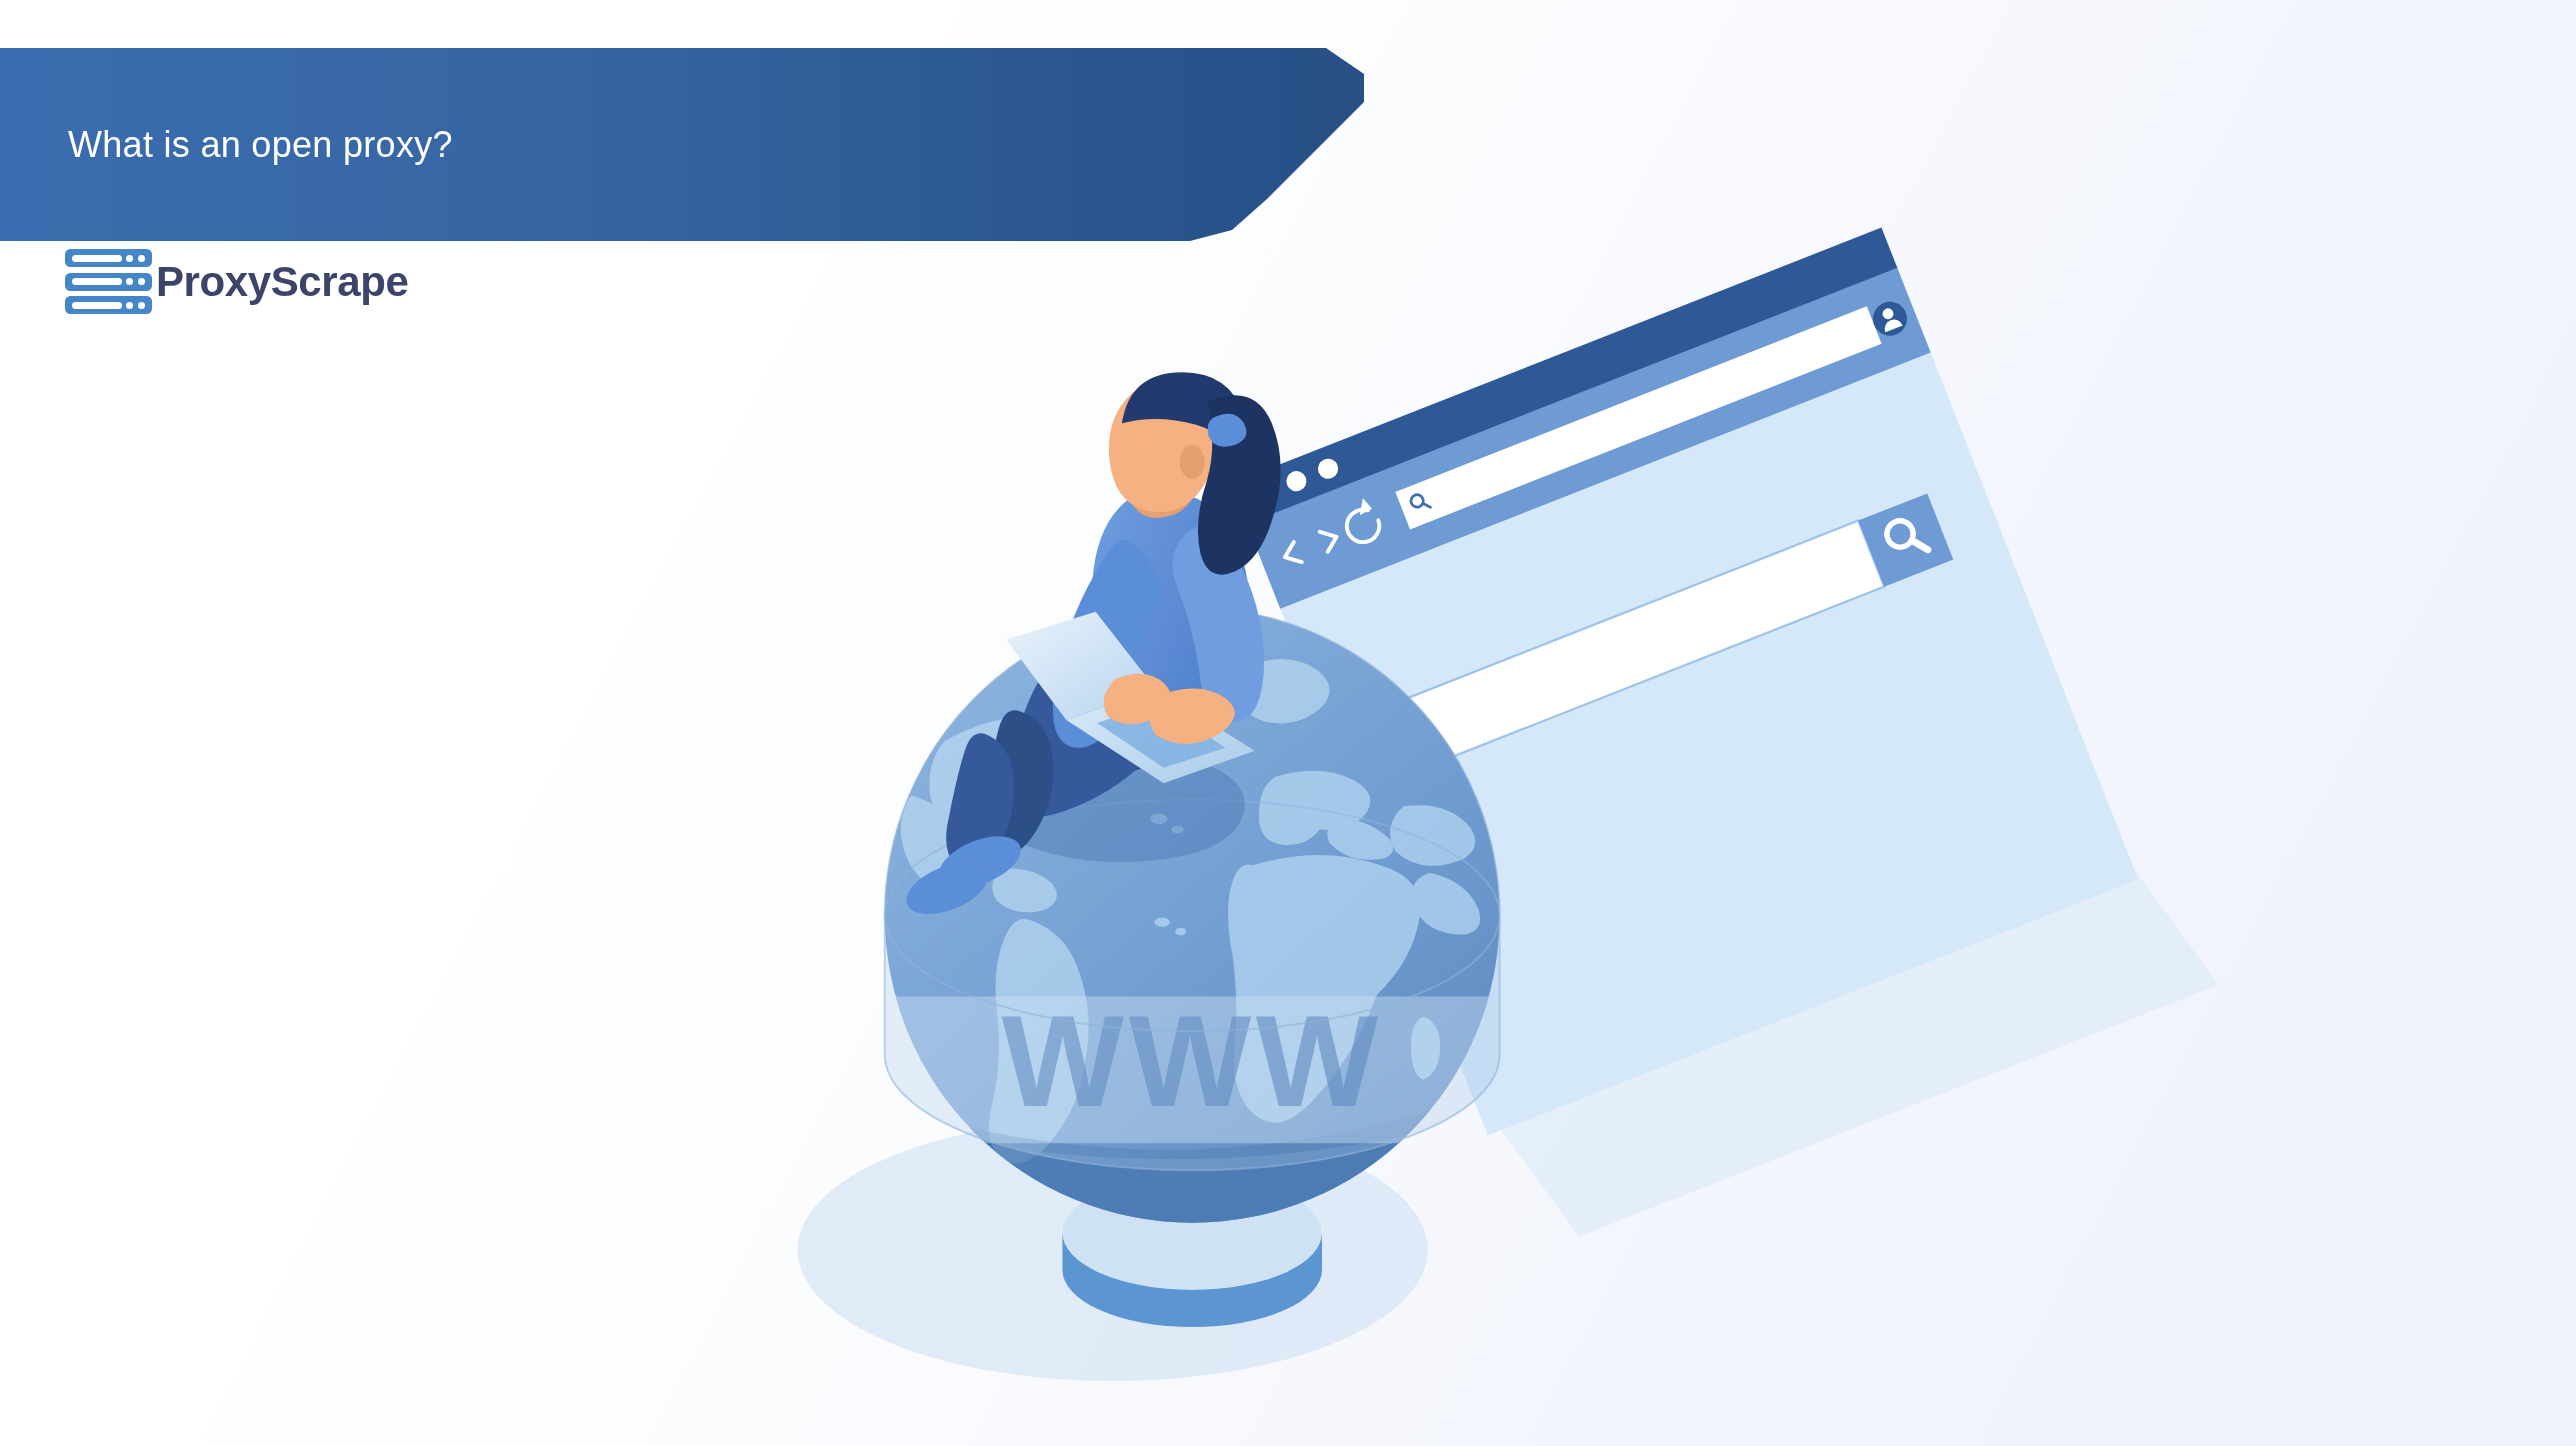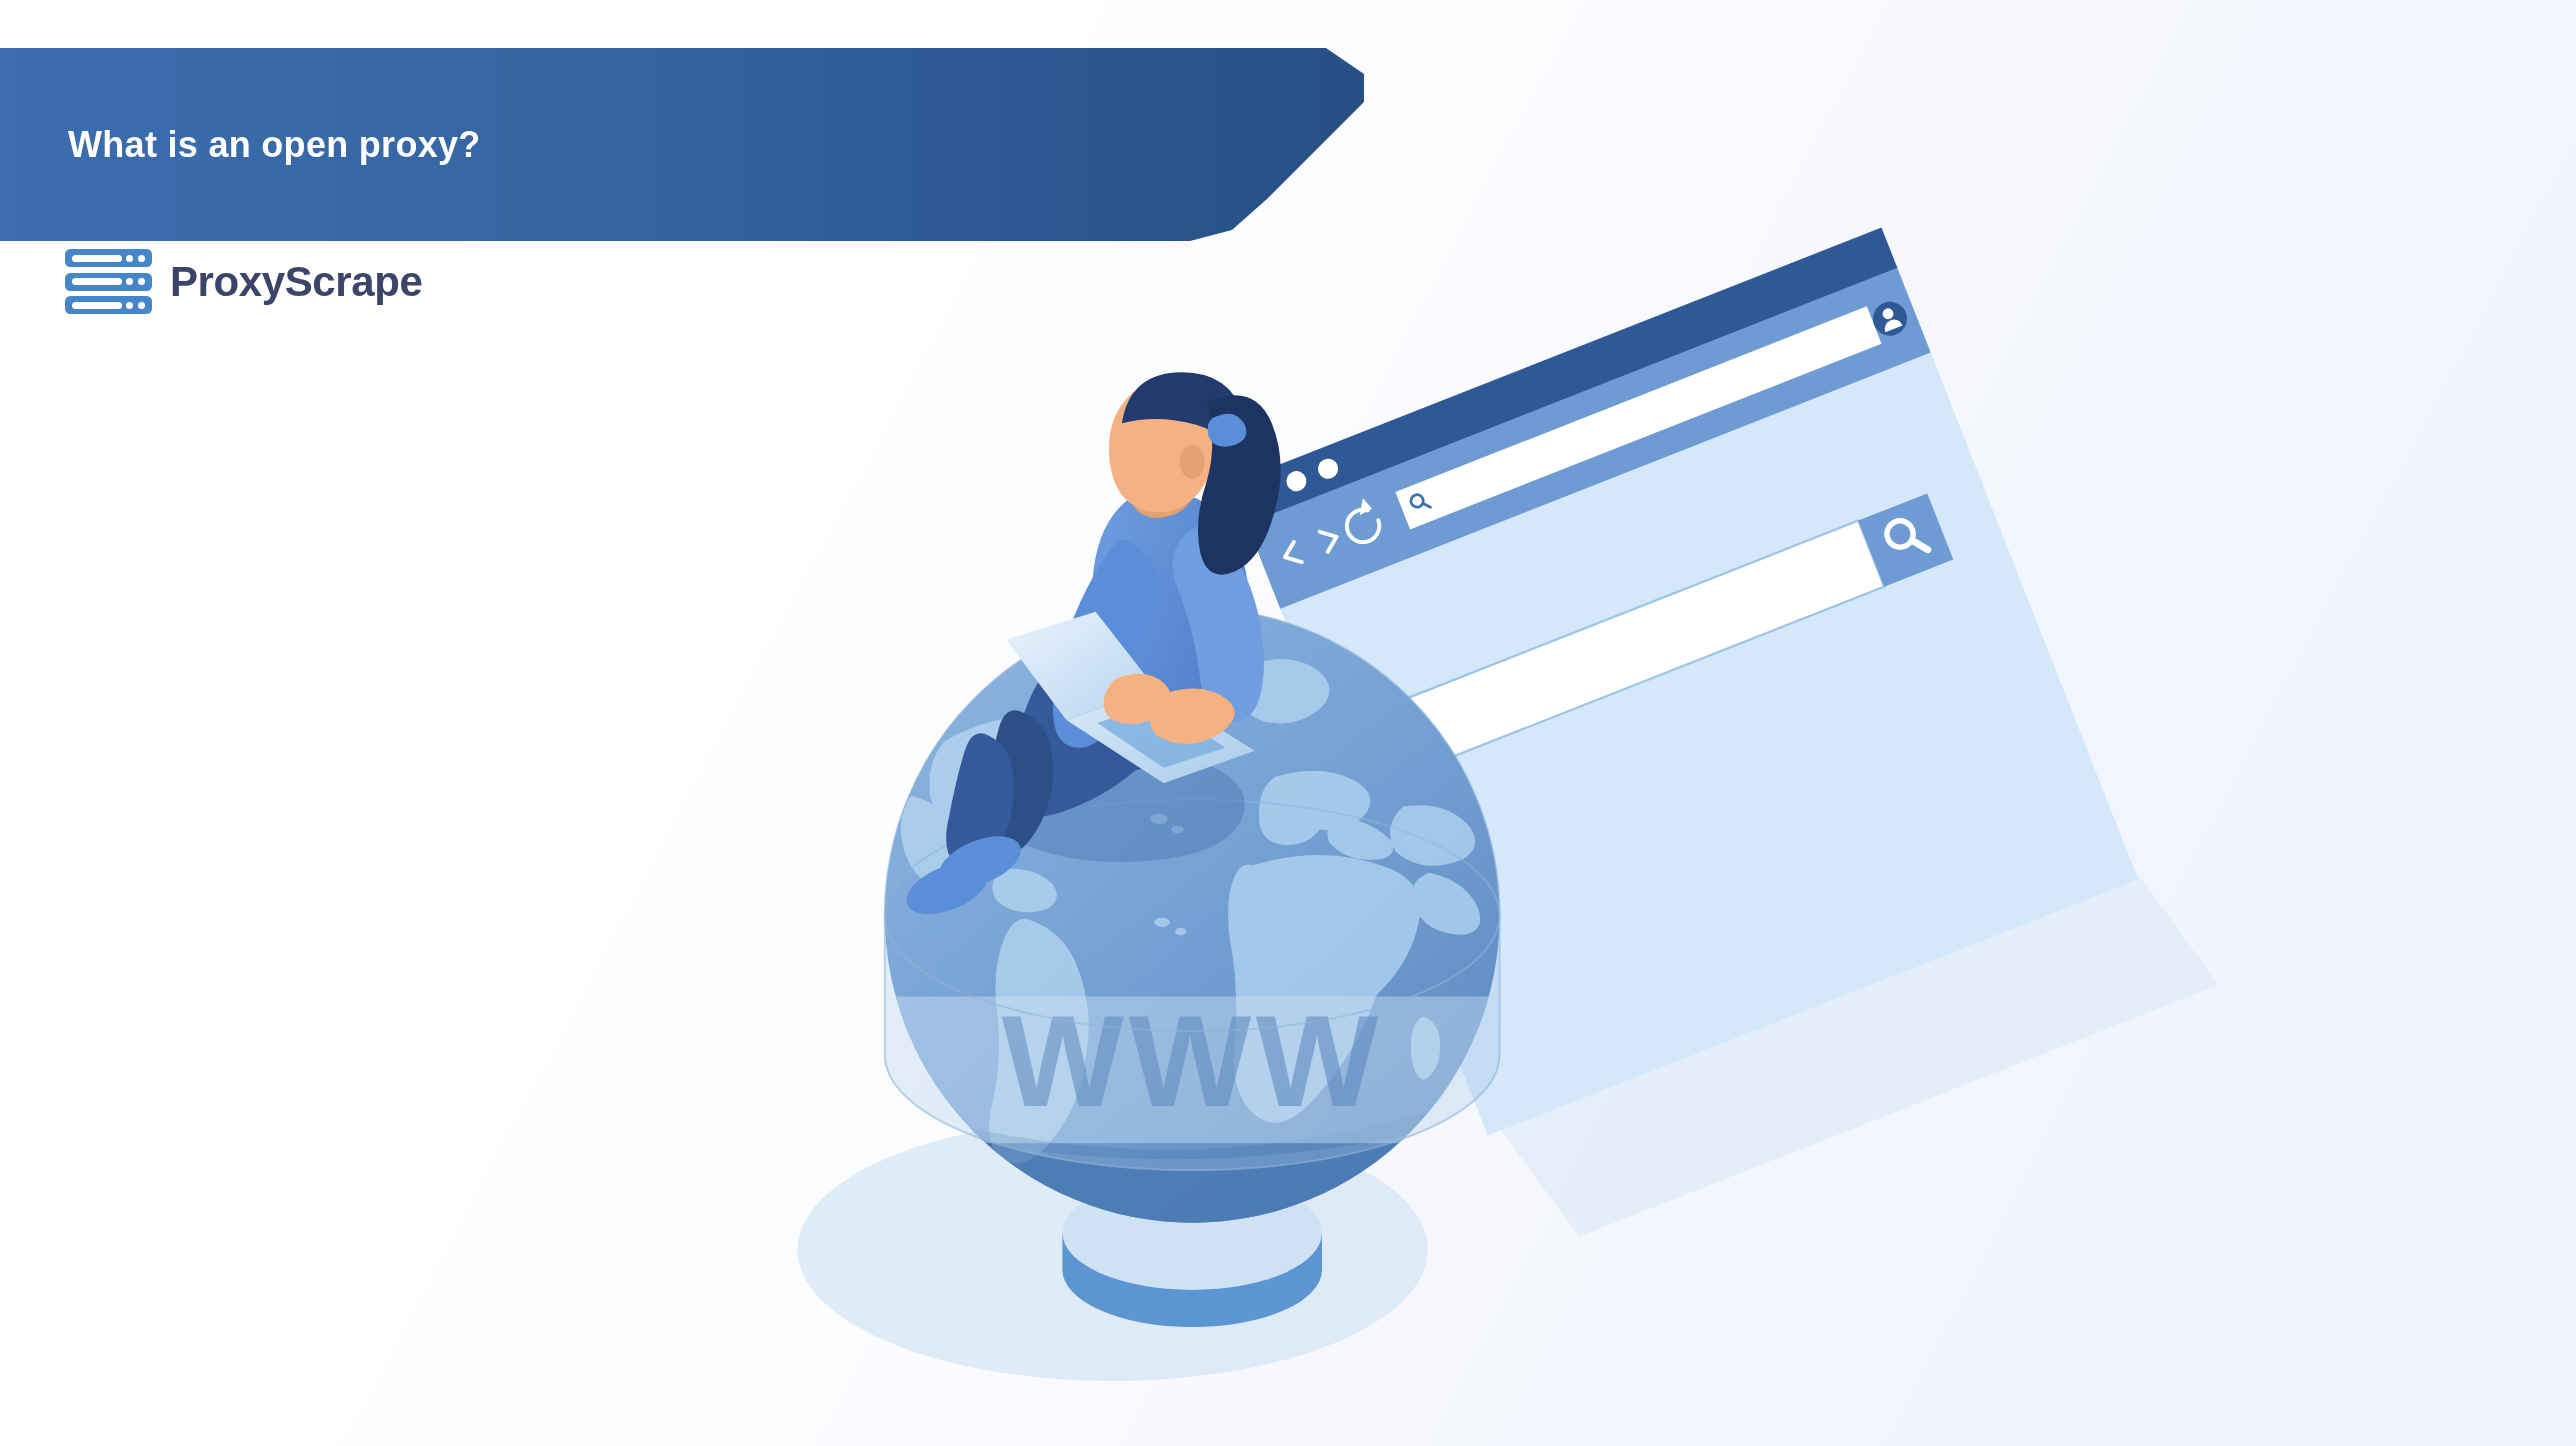--- a/index.html
+++ b/index.html
@@ -38,30 +38,30 @@
         1232px 182px,
         1190px 193px,
         0 193px);
   }
   .banner-title {
     position:absolute;
     left:68px; top:50%;
     transform:translateY(-50%);
     color:#ffffff;
     font-size:36px;
-    font-weight:bold;
+    font-weight:normal;
     letter-spacing:0.3px;
     white-space:nowrap;
   }
 
   
   .brand {
     position:absolute;
     left:65px; top:249px;
-    display:flex; align-items:center; gap:18px;
+    display:flex; align-items:center; gap:4px;
   }
   .brand-mark {
     width:87px; height:65px;
     display:flex; flex-direction:column; justify-content:space-between;
   }
   .rack {
     height:18px; width:87px;
     background:#4486c8;
     border-radius:5.4px;
     display:flex; align-items:center;

